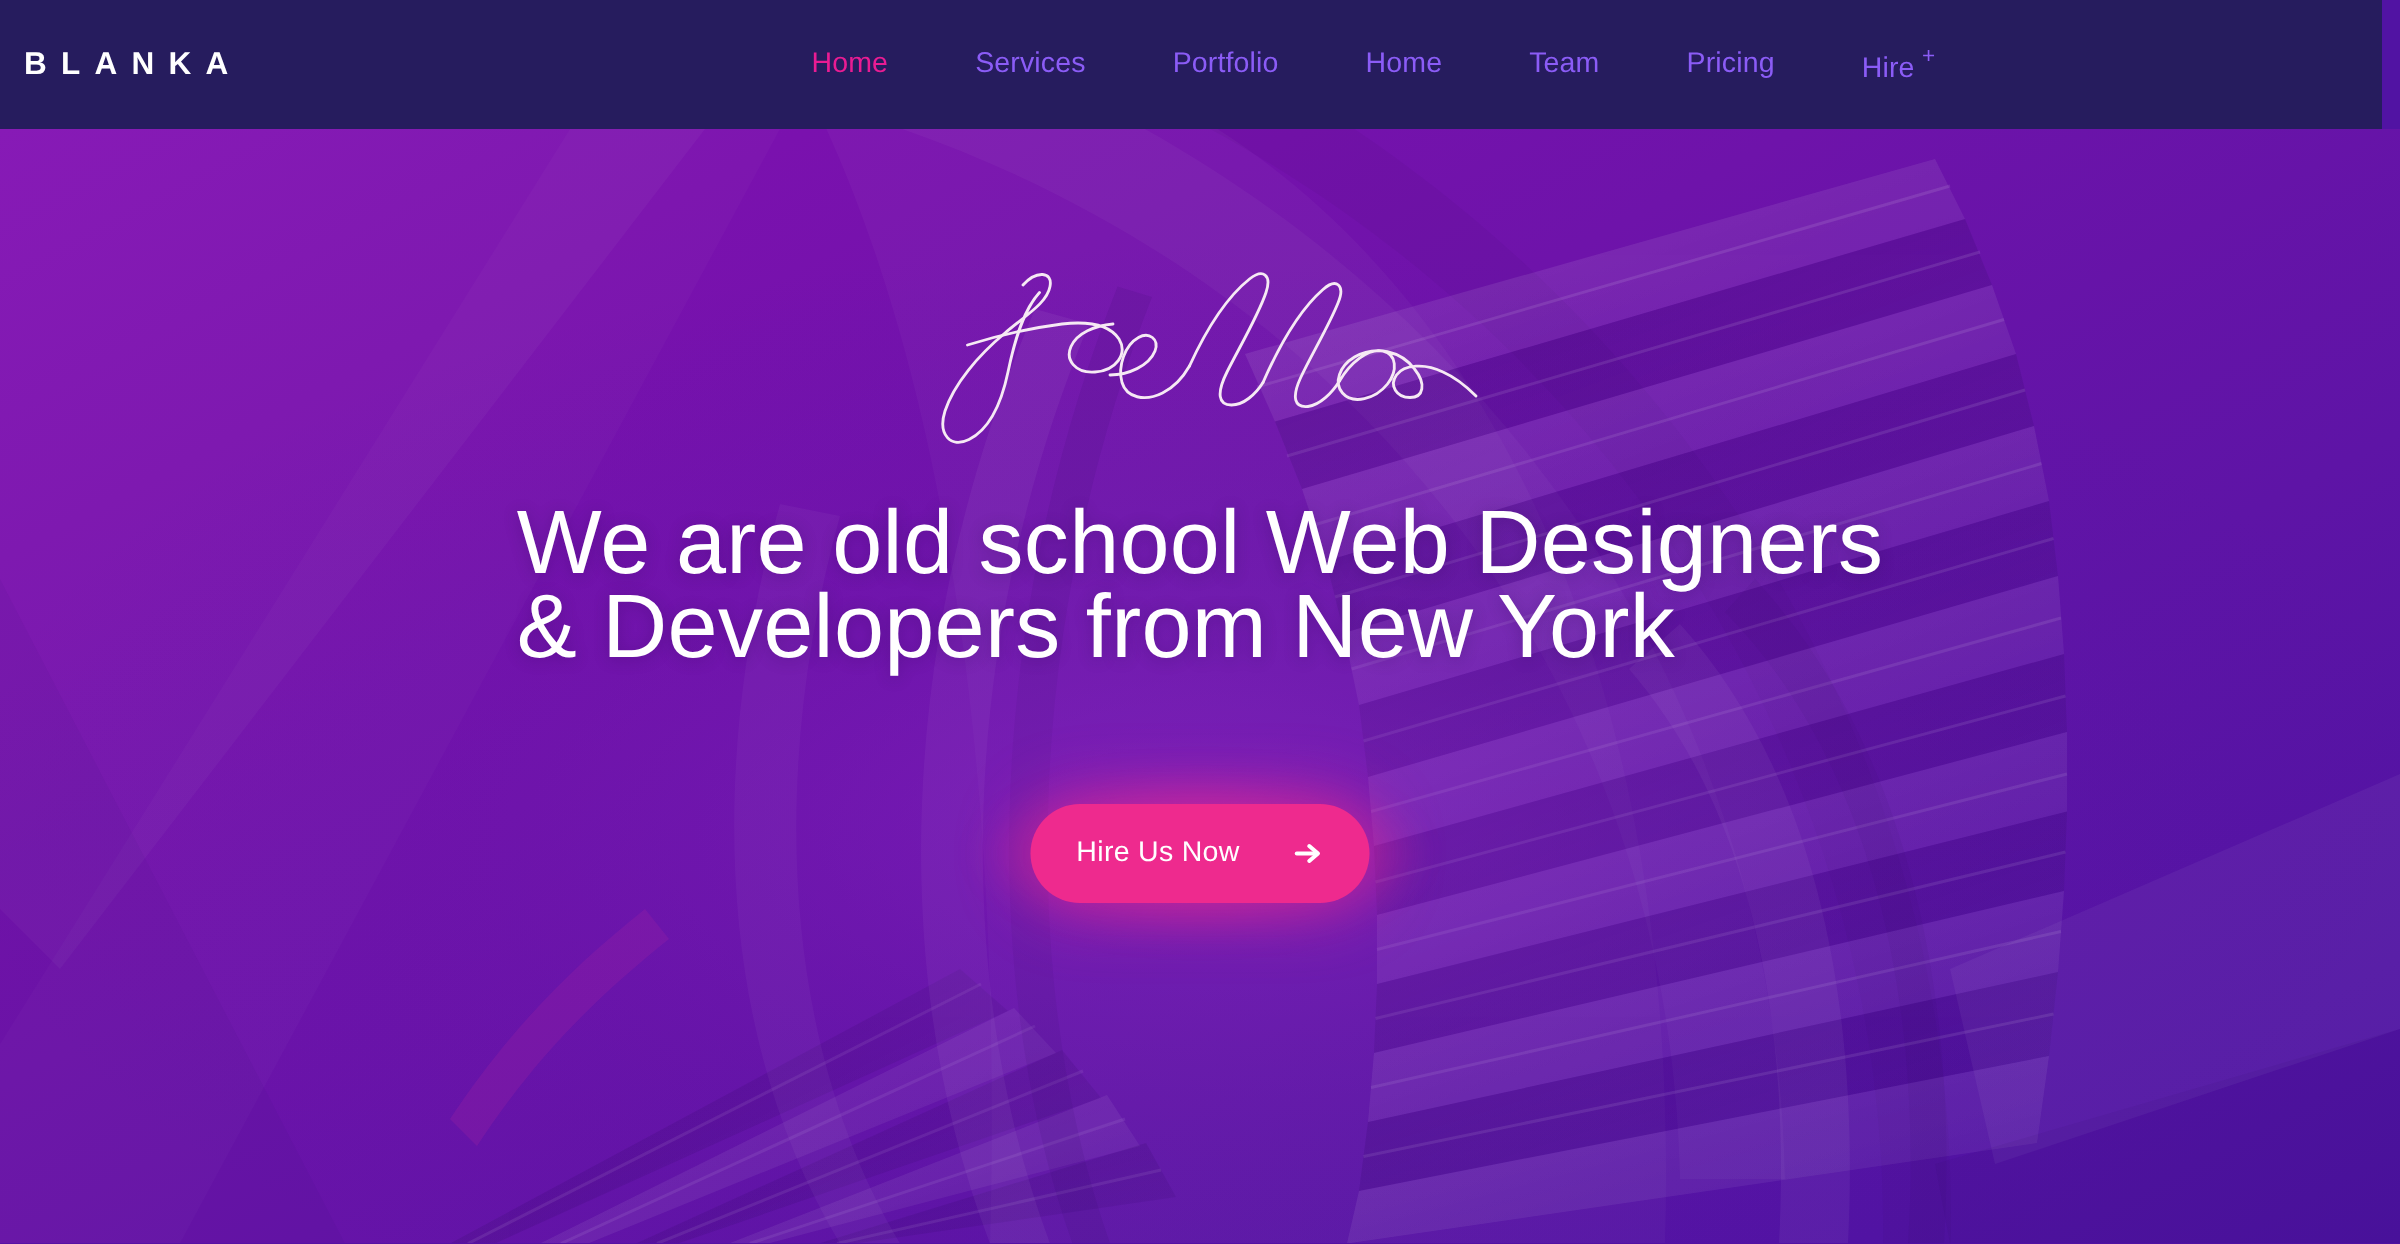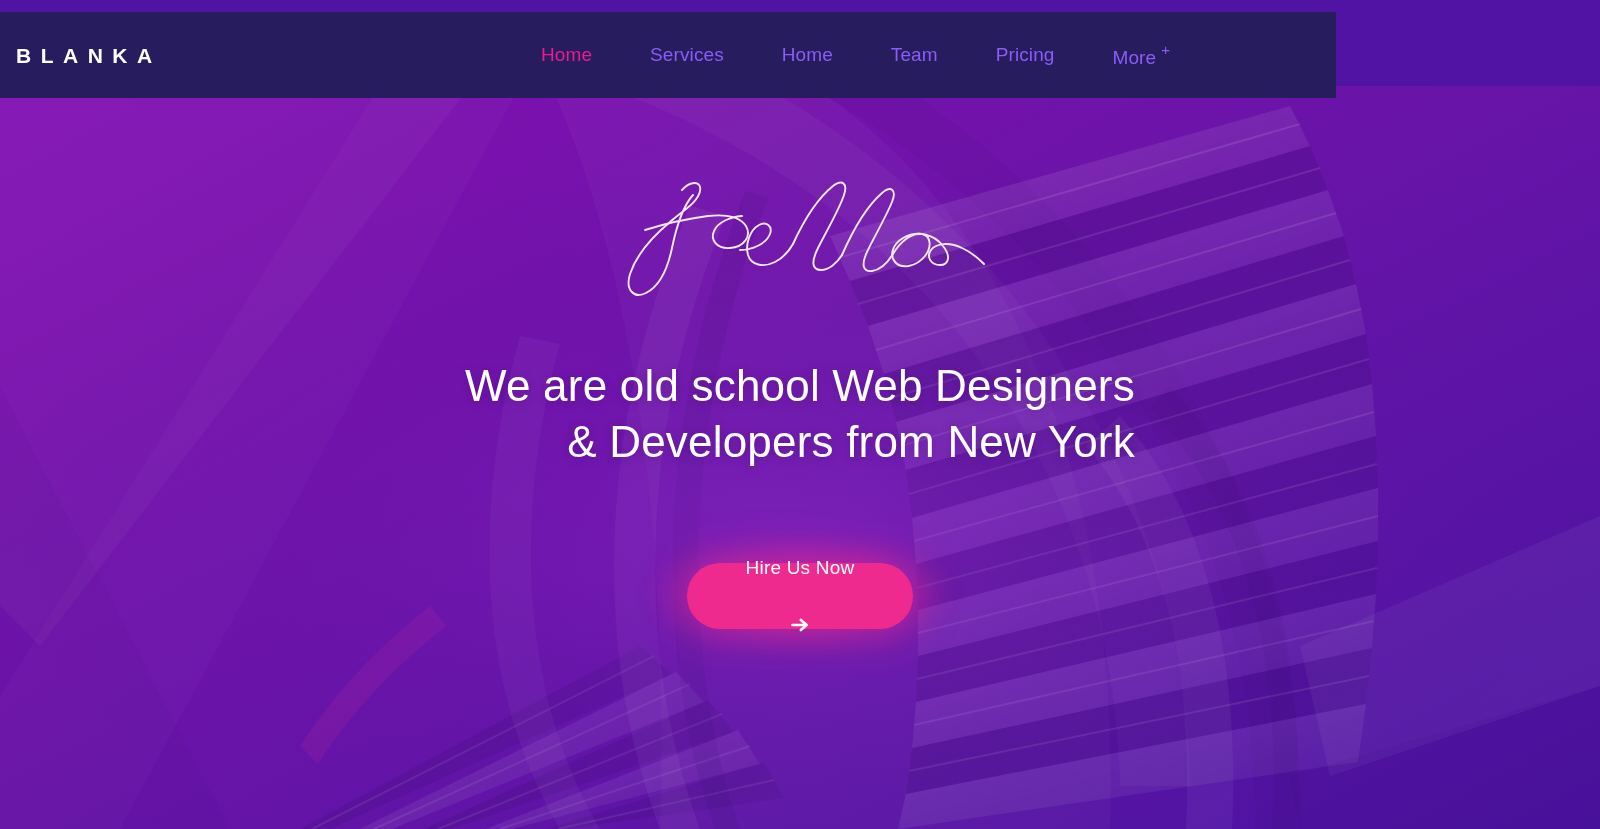--- a/index.html
+++ b/index.html
@@ -7,21 +7,21 @@
   body {
     font-family:"Liberation Sans", sans-serif;
     background:#5113A3;
   }
 
   
   .page { position:relative; width:1600px; height:829px; overflow:hidden; }
 
   
   .navbar{
-    position:absolute; top:12px; left:0; width:1336px; height:86px;
+    position:absolute; top:0; left:0; width:1588px; height:86px;
     background:#261C5E;
     display:flex; align-items:center;
     z-index:40;
   }
   .logo{
     position:absolute; left:16px; top:50%; transform:translateY(-50%);
     color:#ffffff; font-size:21px; font-weight:bold;
     letter-spacing:9.5px; line-height:1;
     font-family:"Liberation Sans", sans-serif;
   }
@@ -68,26 +68,26 @@
     z-index:20;
     display:flex; flex-direction:column; align-items:center;
   }
   .script-wrap{
     margin-top:78px; height:150px; width:420px;
     display:flex; align-items:center; justify-content:center;
   }
   .script-svg{ width:420px; height:150px; overflow:visible; }
 
   .headline{
-    margin-top:44px;
+    margin-top:20px;
     color:#ffffff;
-    font-size:44px;
+    font-size:60px;
     font-weight:300;
     line-height:56px;
-    text-align:right;
+    text-align:left;
     letter-spacing:0.2px;
     max-width:1100px;
     text-shadow:0 1px 10px rgba(40,0,70,.25);
   }
   .headline .line{ display:block; }
 
   .cta-wrap{
     margin-top:90px;
     position:relative;
   }
@@ -106,39 +106,39 @@
     width:226px; height:66px;
     border:none; outline:none;
     border-radius:33px;
     background:#EE2A8E;
     color:#ffffff;
     font-family:"Liberation Sans", sans-serif;
     font-size:19px; font-weight:400;
     letter-spacing:0.2px;
     cursor:pointer;
     box-shadow:0 0 42px 8px rgba(238,42,142,.45);
-    flex-direction:column;
   }
   .cta-arrow{ display:inline-flex; width:20px; height:20px; }
 </style>
 </head>
 <body>
 
 <div class="page">
 
   <nav class="navbar">
     <div class="logo">BLANKA</div>
 
     <ul class="nav-list" id="navList">
         <li><a class="nav-item active" href="#"><span>Home</span></a></li>
         <li><a class="nav-item" href="#"><span>Services</span></a></li>
+        <li><a class="nav-item" href="#"><span>Portfolio</span></a></li>
         <li><a class="nav-item" href="#"><span>Home</span></a></li>
         <li><a class="nav-item" href="#"><span>Team</span></a></li>
         <li><a class="nav-item" href="#"><span>Pricing</span></a></li>
-        <li><a class="nav-item" href="#"><span>More</span><span class="plus">+</span></a></li>
+        <li><a class="nav-item" href="#"><span>Hire</span><span class="plus">+</span></a></li>
       </ul>
   </nav>
 
   <section class="hero">
 
     <svg class="stair-art" viewBox="0 0 1600 743" preserveAspectRatio="none">
       <defs>
         <linearGradient id="gStepLight" x1="0" y1="0" x2="1" y2="1">
           <stop offset="0%" stop-color="#ffffff" stop-opacity="0.14"></stop>
           <stop offset="100%" stop-color="#ffffff" stop-opacity="0.03"></stop>

